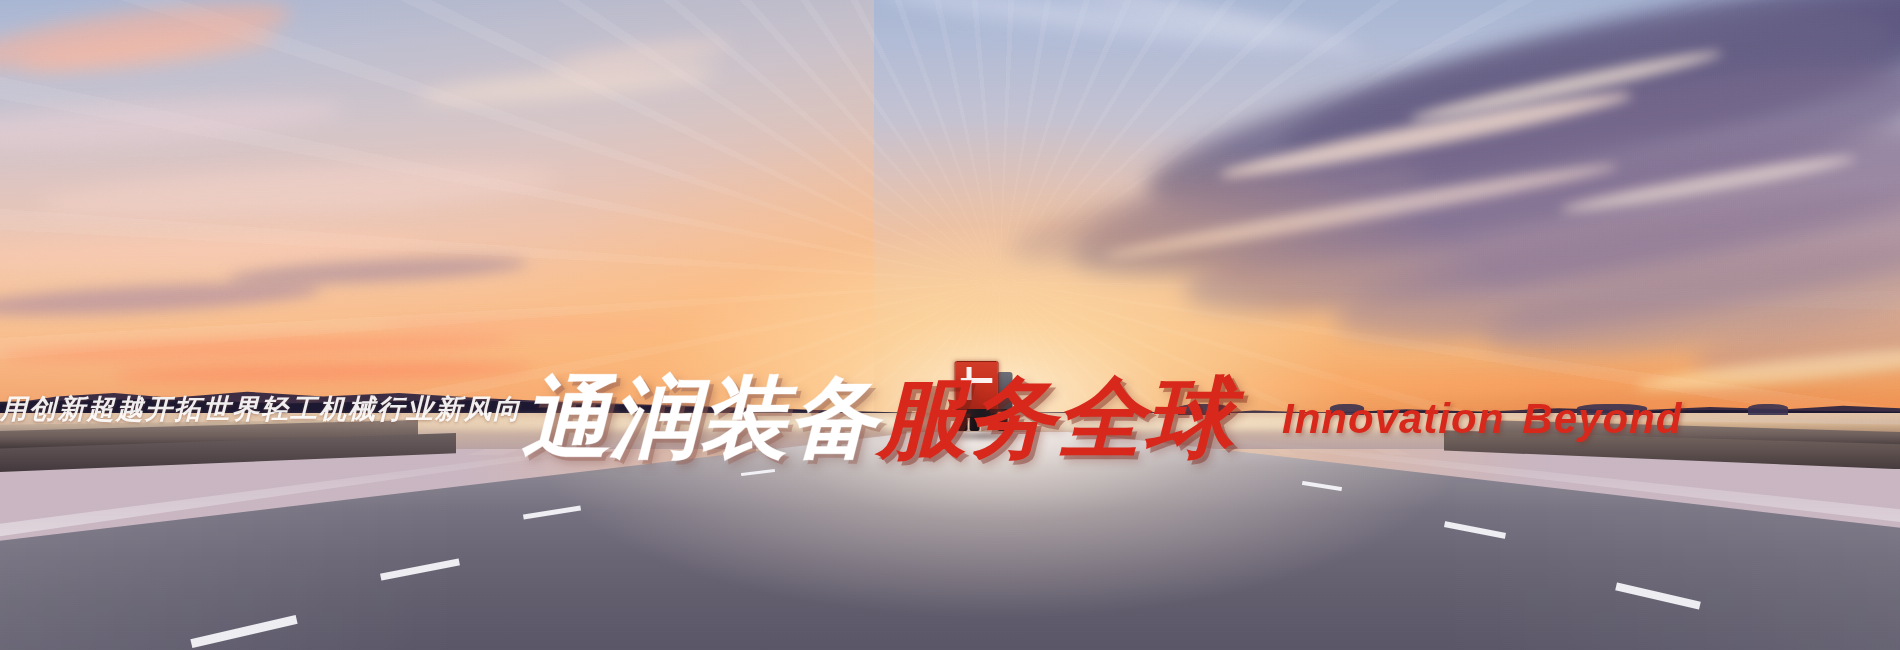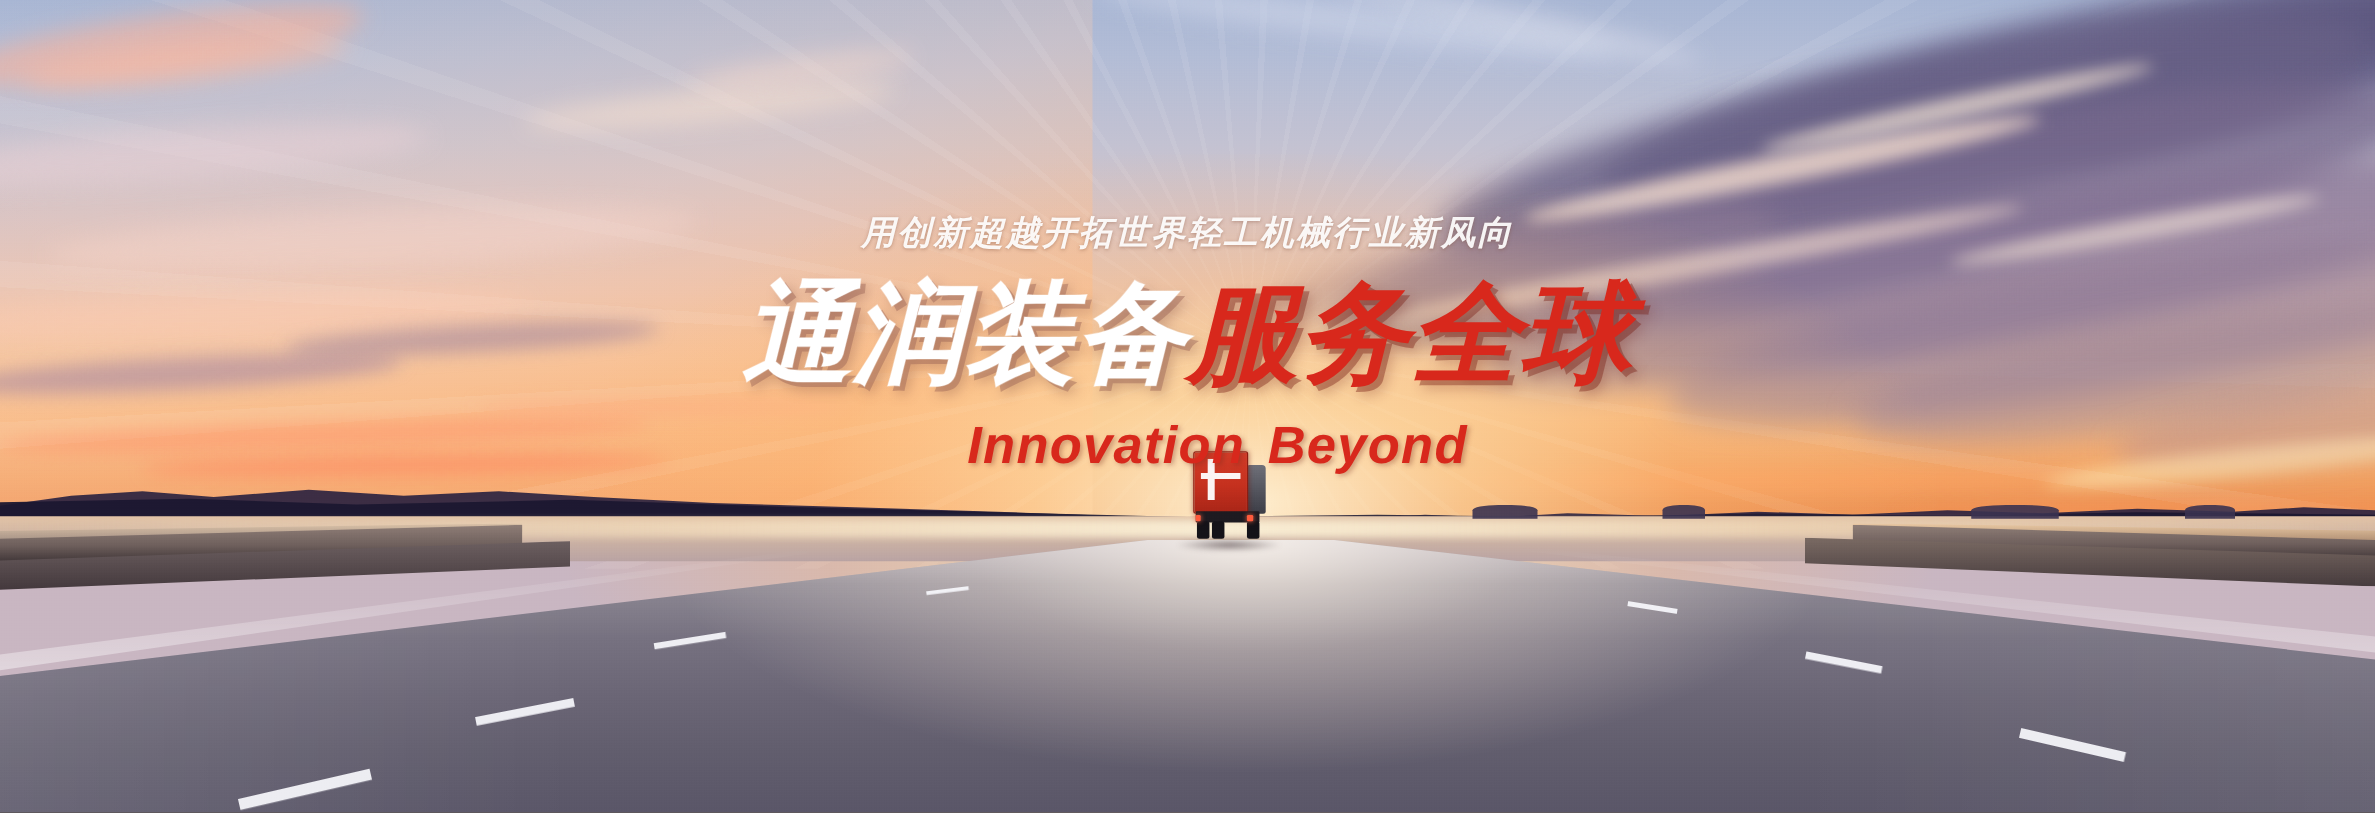--- a/index.html
+++ b/index.html
@@ -236,21 +236,21 @@
   .truck-shadow{
     position:absolute;left:51.75%;top:66.3%;width:4.4%;height:1.6%;
     transform:translateX(-50%);
     background:radial-gradient(ellipse at center, rgba(40,25,30,.55) 0%, rgba(40,25,30,0) 72%);
     filter:blur(2px);
   }
 
   
   .textblock{
     position:absolute;left:0;top:0;width:100%;height:100%;
-    display:flex;flex-direction:column;align-items:center;
+    display:flex;align-items:center;
     padding-top:168px;
     pointer-events:none;
   }
   .tagline{
     font-size:27px;
     letter-spacing:2px;
     font-style:italic;
     font-weight:600;
     color:rgba(255,255,255,.92);
     text-shadow:0 1px 3px rgba(130,80,60,.45);

